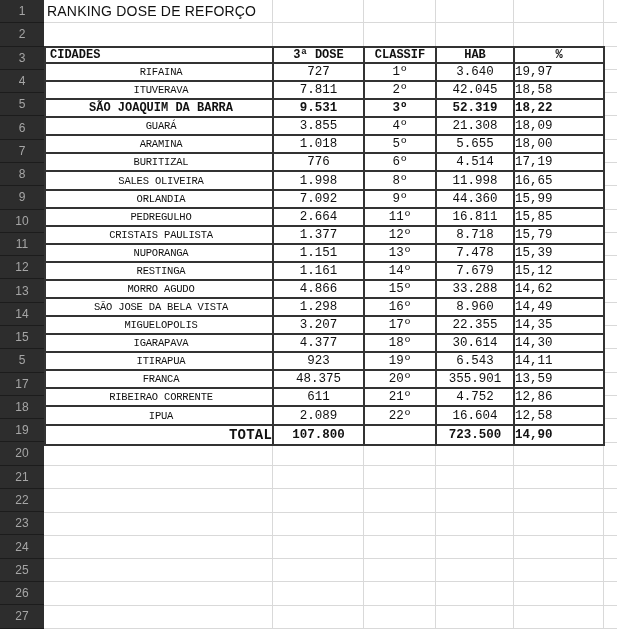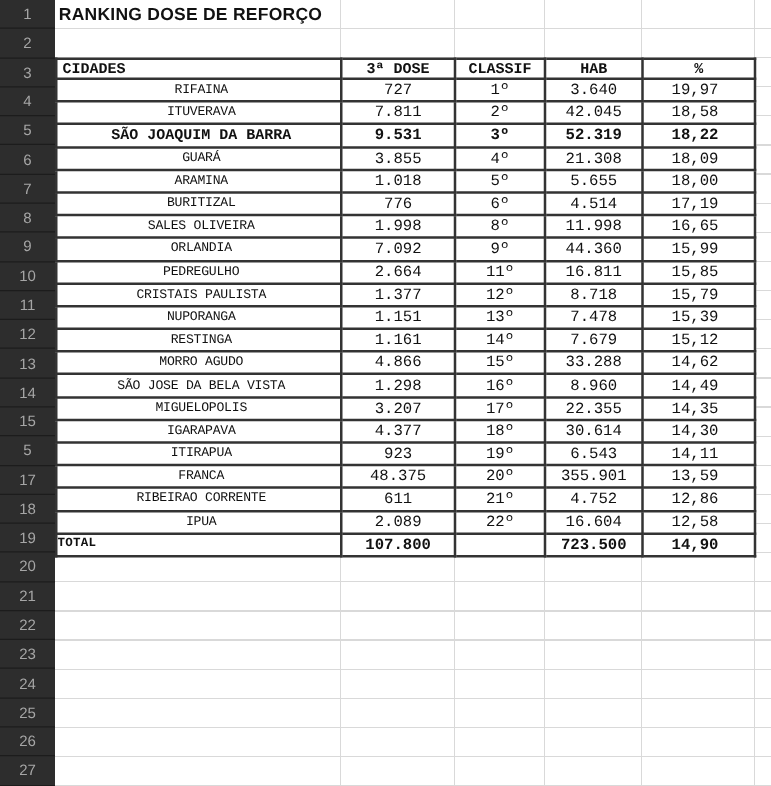--- a/index.html
+++ b/index.html
@@ -46,21 +46,21 @@
     display: flex;
     align-items: center;
     justify-content: center;
   }
   .title-cell {
     position: absolute;
     left: 47px; top: 0;
     height: 23px;
     line-height: 23px;
     font-size: 14px;
-    font-weight: bold;
+    font-weight: normal;
     letter-spacing: 0.2px;
     color: #111;
     white-space: nowrap;
     z-index: 3;
   }
   table.tbl {
     position: absolute;
     left: 44px; top: 46px;
     width: 559px; height: 400px;
     border-collapse: collapse;
@@ -76,25 +76,25 @@
     margin: 0;
     color: #111;
     vertical-align: middle;
     white-space: nowrap;
     overflow: hidden;
   }
   .tbl th { font-size: 12px; font-weight: bold; text-align: center; }
   .tbl th.city-h { text-align: left; padding-left: 4px; }
   td.city { font-size: 10.5px; text-align: center; padding-left: 4px; letter-spacing: -0.2px; }
   td.num  { font-size: 12.5px; text-align: center; }
-  td.pct  { font-size: 12.5px; text-align: center; padding-right: 6px; }
+  td.pct  { font-size: 12.5px; text-align: left; padding-right: 6px; }
   tr.bold td { font-weight: bold; }
   tr.bold td.city { font-size: 12px; letter-spacing: 0; }
   tr.total-row td { font-weight: bold; }
-  tr.total-row td.city { font-size: 10px; text-align: left; padding-left: 0; letter-spacing: 0.2px; margin-top: 32px; }
+  tr.total-row td.city { font-size: 14px; text-align: right; padding-left: 0; letter-spacing: 0.2px; margin-top: 32px; }
 </style>
 </head>
 <body>
 
 <div class="sheet" style="--rowhead-bg: #2d2d2d; --rowhead-fg: #a6a6a6; --tbl-border: #333333; --grid: #d9d9d9;">
   <div class="grid-bg"></div>
 
   <div class="rowheads" id="rowheads">
       <div class="rh-cell">1</div>
       <div class="rh-cell">2</div>

